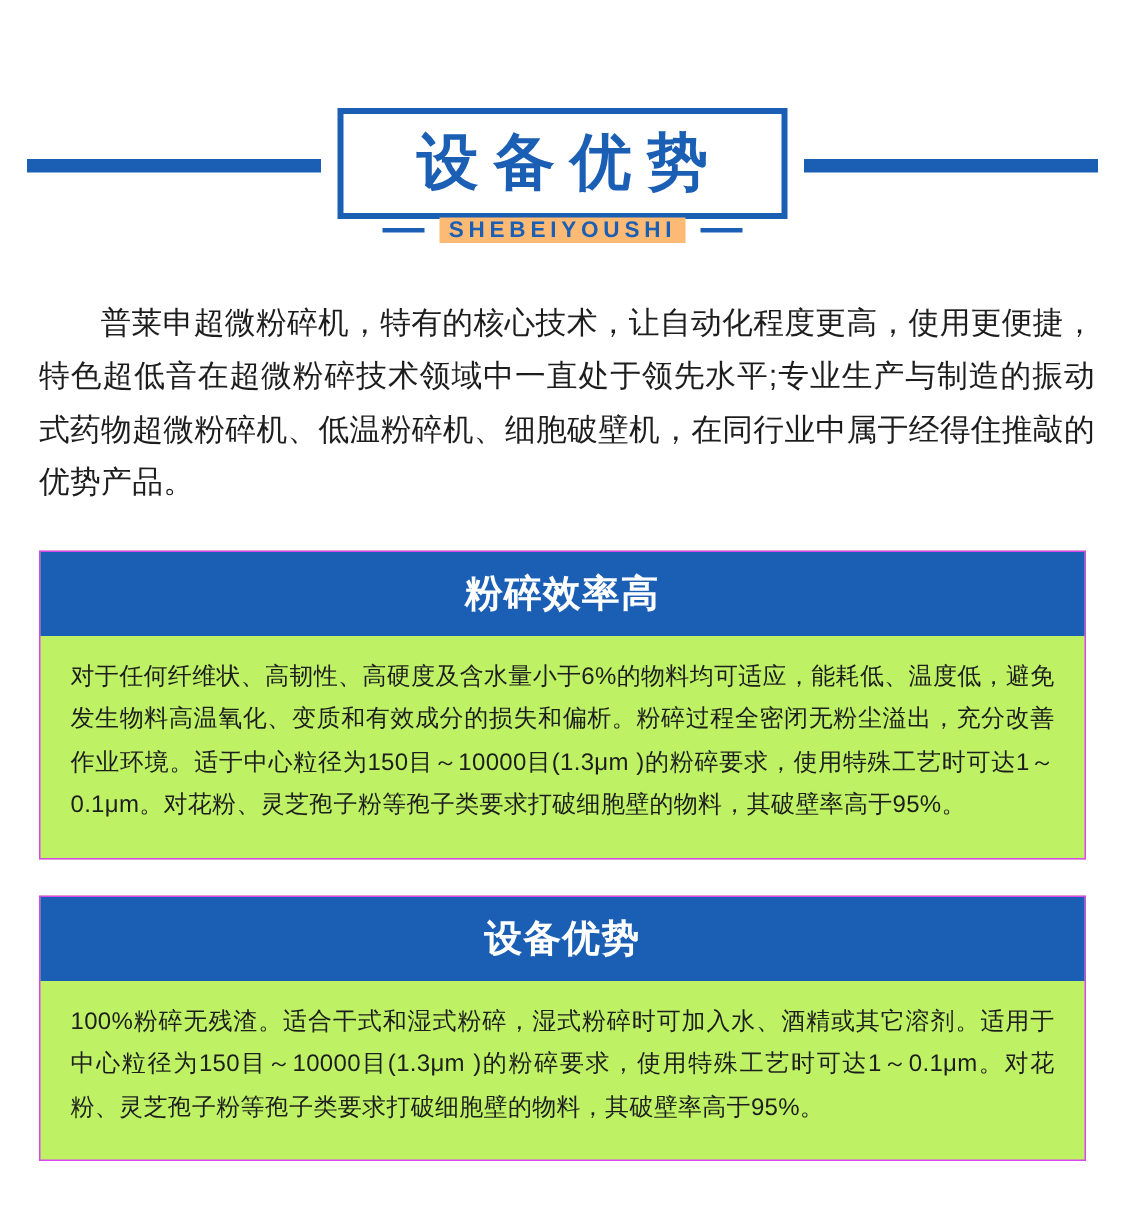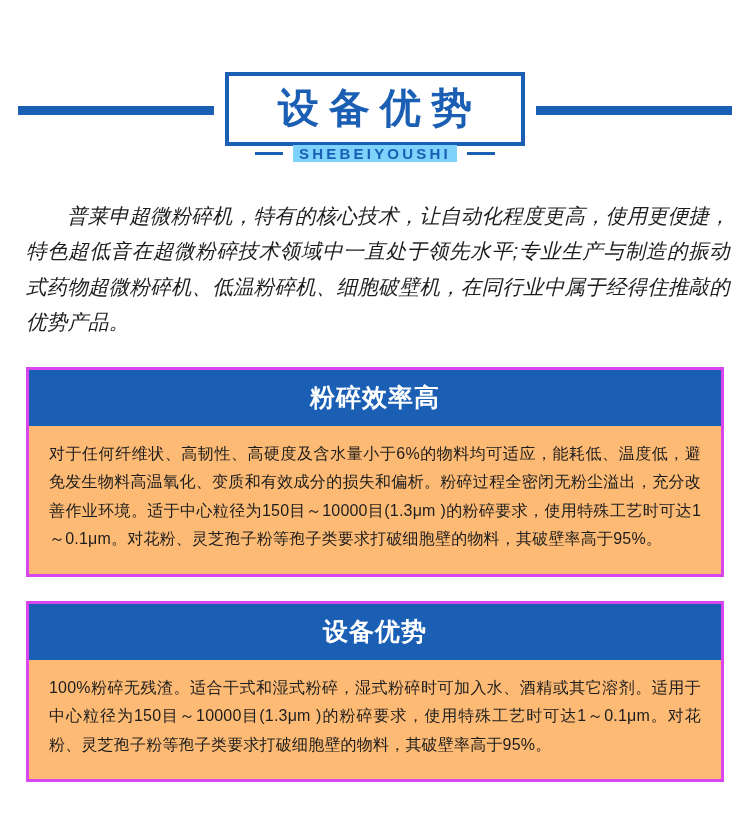--- a/index.html
+++ b/index.html
@@ -67,46 +67,45 @@
     align-items: center;
     justify-content: center;
     gap: 10px;
   }
   .title-sub-line {
     width: 28px;
     height: 3px;
     background: #1a5fb4;
   }
   .title-en {
-    background: #7dd3fc;
+    background: #fdba74;
     padding: 0 6px;
     font-size: 15px;
     letter-spacing: 3.2px;
     color: #1a5fb4;
     font-weight: bold;
     white-space: nowrap;
   }
 
   
   .intro {
     margin: 14px 20px 0 26px;
     font-size: 20.5px;
     line-height: 1.72;
     color: #1d1d1d;
     text-align: justify;
     text-indent: 2em;
     letter-spacing: 0.2px;
-    font-style: italic;
   }
 
   
   .panel {
     margin: 24px 26px 0 26px;
-    background: #fdba74;
-    border: 3px solid #d946ef;
+    background: #bef264;
+    border: 1px solid #d946ef;
   }
   .panel-head {
     background: #1a5fb4;
     color: #ffffff;
     font-size: 25px;
     font-weight: bold;
     text-align: center;
     padding: 11px 0 12px 0;
     letter-spacing: 1px;
   }

